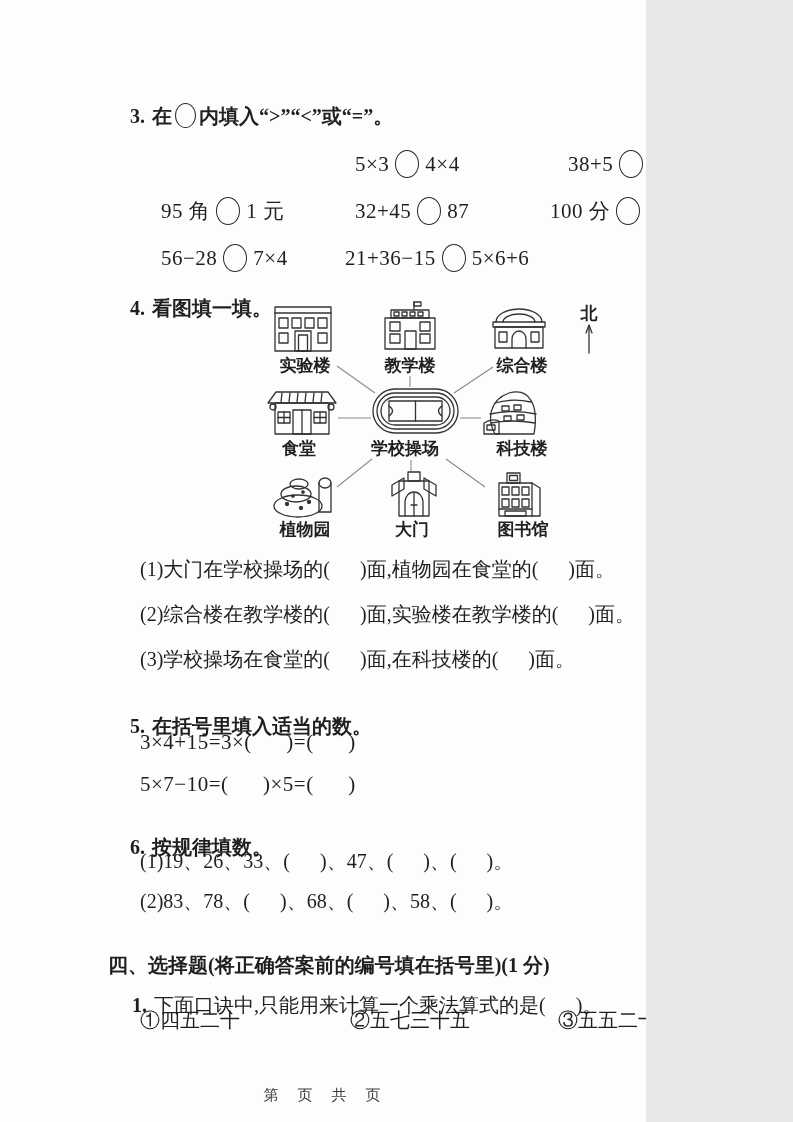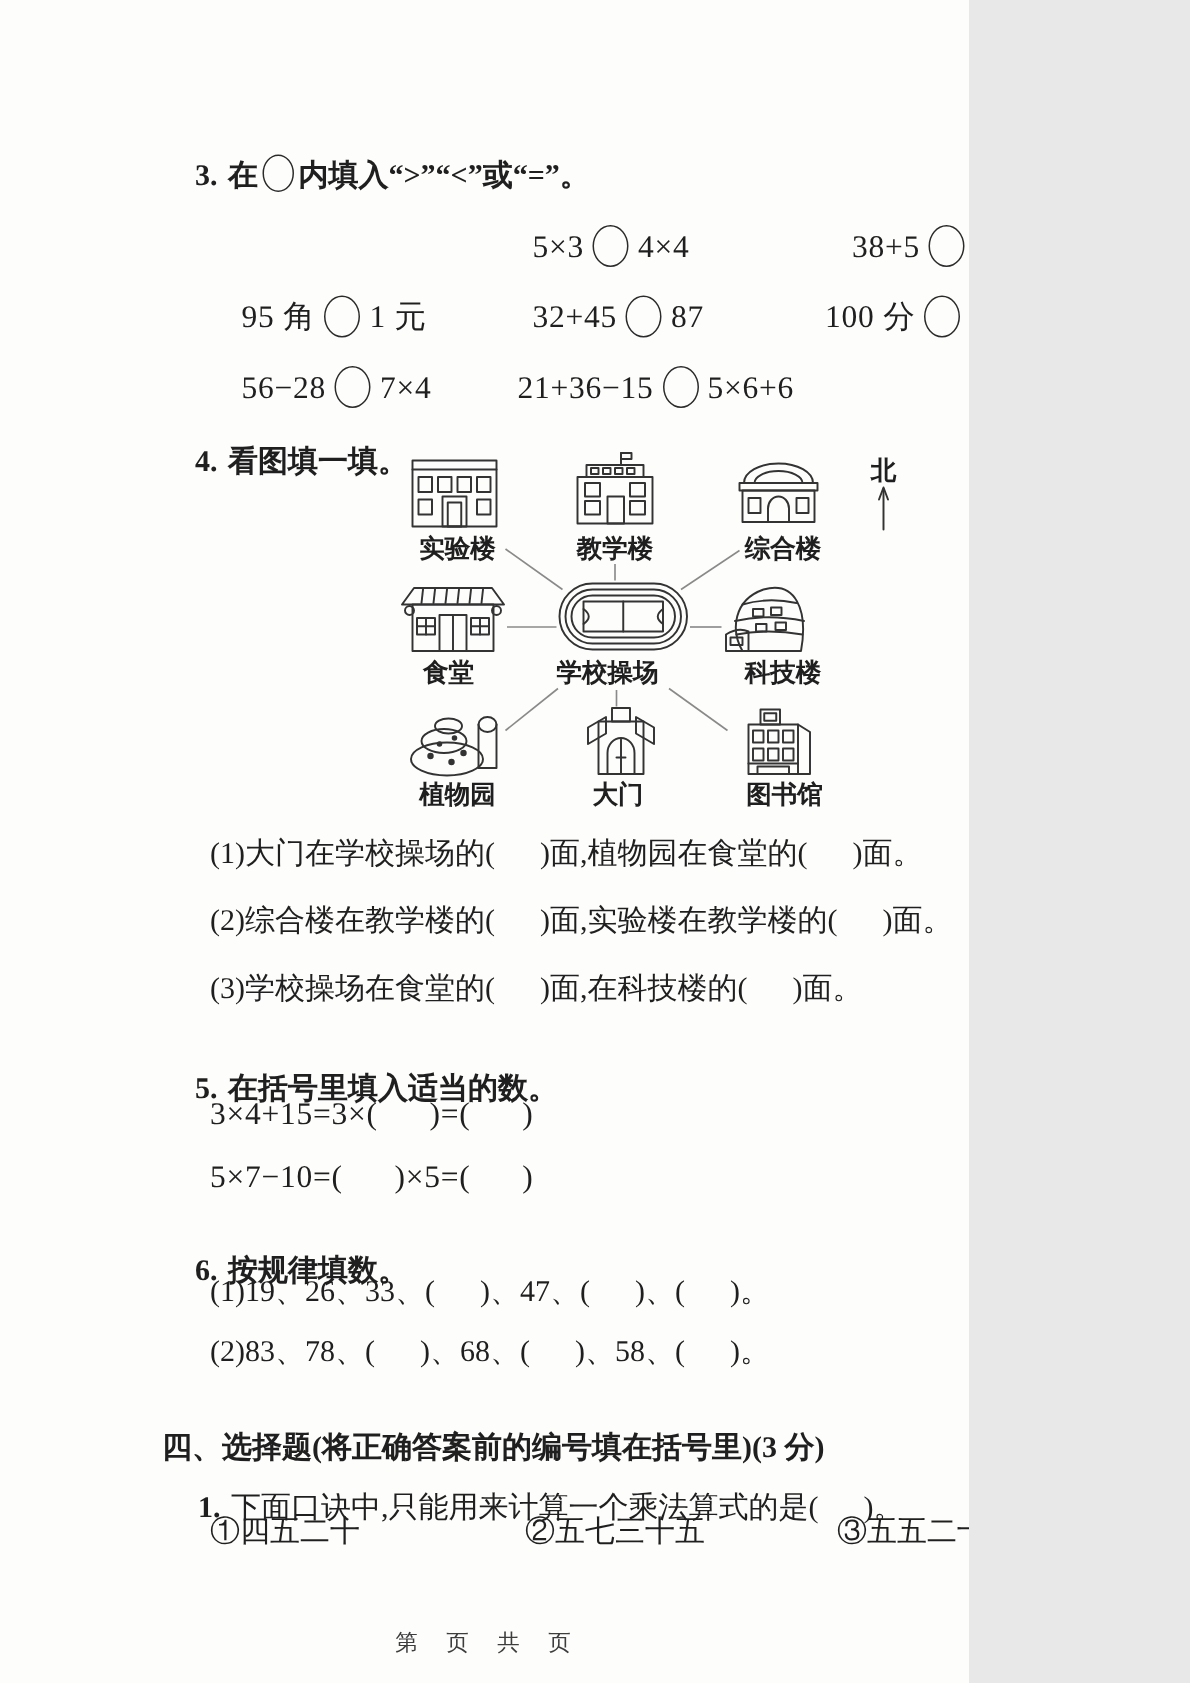--- a/index.html
+++ b/index.html
@@ -229,21 +229,21 @@
   <div class="block math" style="left:140px; top:729px;">3×4+15=3×(      )=(      )</div>
   <div class="block math" style="left:140px; top:771px;">5×7−10=(      )×5=(      )</div>
 
   <div class="block qhead" style="left:110px; top:810px;">
     <span class="qnum">6.</span><span>按规律填数。</span>
   </div>
   <div class="block body-line" style="left:140px; top:849px;">(1)19、26、33、(      )、47、(      )、(      )。</div>
   <div class="block body-line" style="left:140px; top:889px;">(2)83、78、(      )、68、(      )、58、(      )。</div>
 
   <div class="block qhead" style="left:88px; top:928px;">
-    <span>四、</span><span>选择题(将正确答案前的编号填在括号里)(3 分)</span>
+    <span>四、</span><span>选择题(将正确答案前的编号填在括号里)(1 分)</span>
   </div>
   <div class="block body-line" style="left:112px; top:968px;">
     <span class="qnum">1.</span><span>下面口诀中,只能用来计算一个乘法算式的是(      )。</span>
   </div>
   <div class="opt" style="left:140px; top:1007px;">①四五二十</div>
   <div class="opt" style="left:350px; top:1007px;">②五七三十五</div>
   <div class="opt" style="left:558px; top:1007px;">③五五二十五</div>
 
   <div class="footer" style="top:1086px;">第　页　共　页</div>
 

